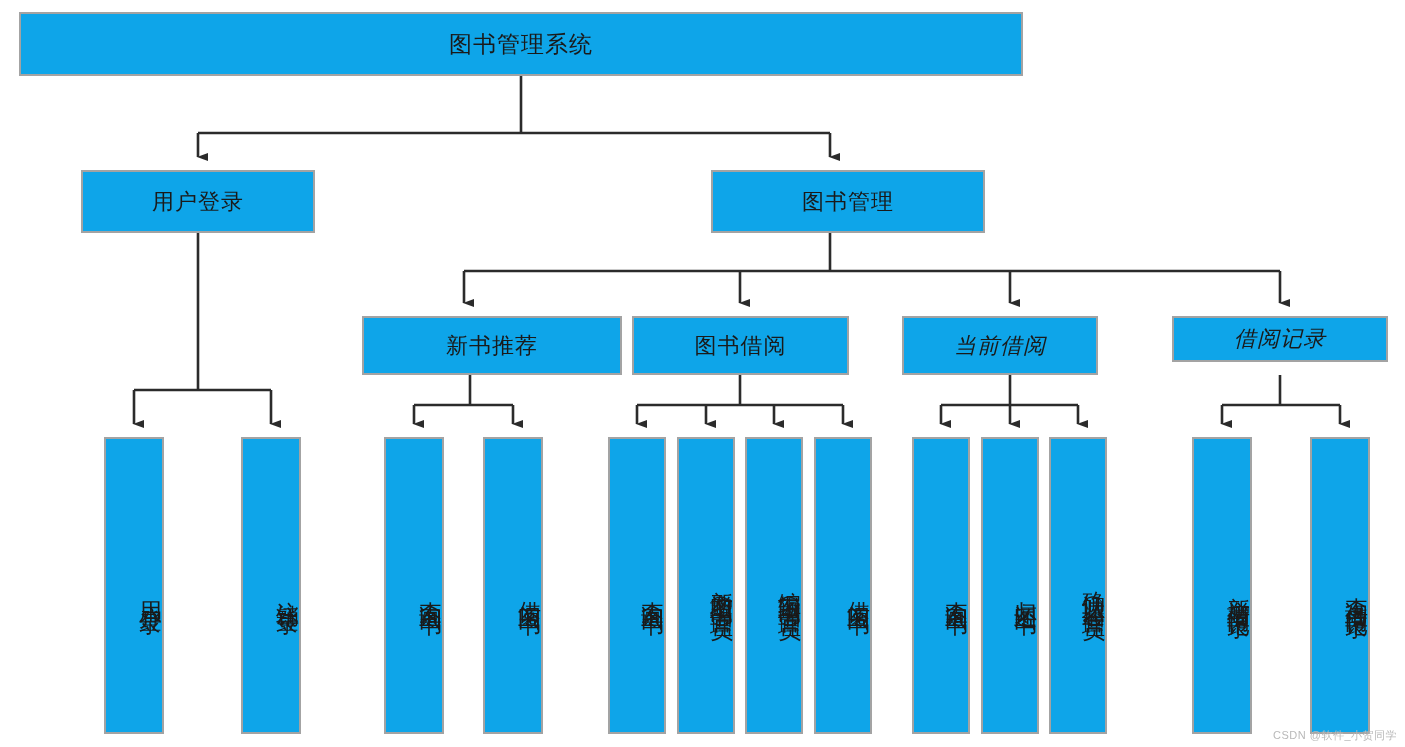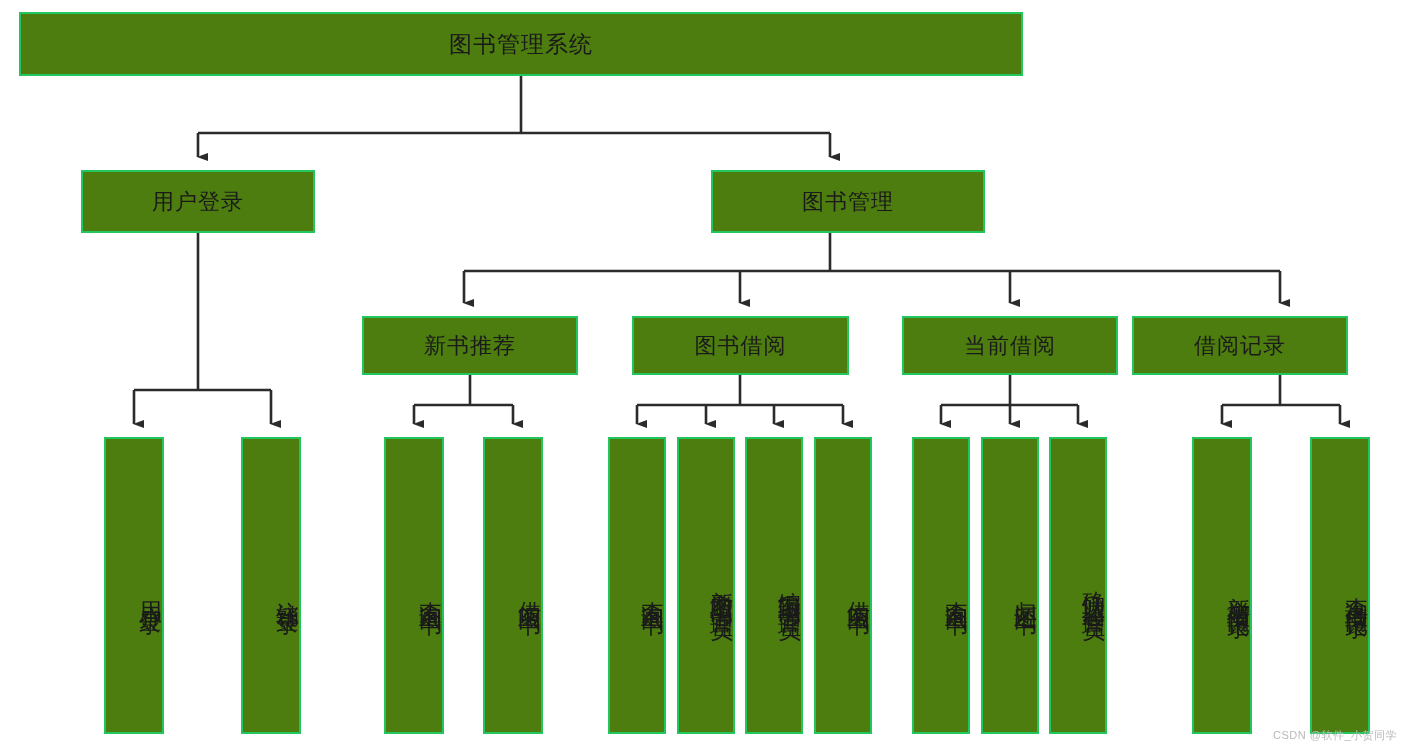--- a/index.html
+++ b/index.html
@@ -8,22 +8,22 @@
     background:#ffffff;
     font-family:"Liberation Sans","DejaVu Sans",sans-serif;
     overflow:hidden;
   }
   #diagram{position:relative;width:1405px;height:747px;}
   #wires{position:absolute;left:0;top:0;width:1405px;height:747px;}
 
   .node{
     position:absolute;
     box-sizing:border-box;
-    background:#4d7c0f;
-    border:2px solid #22c55e;
+    background:#0ea5e9;
+    border:2px solid #a3a3a3;
     display:flex;
     align-items:center;
     justify-content:center;
     color:#1a1a1a;
   }
   .node.h{ font-size:22px; letter-spacing:1px; }
   .node.root{ font-size:23px; }
 
   .node.v{
     writing-mode:vertical-rl;
@@ -99,24 +99,24 @@
       <path d="M1222,405 L1222,424" marker-end="url(#arw)"></path>
       <path d="M1340,405 L1340,424" marker-end="url(#arw)"></path>
     </g>
   </svg>
 
   <div class="node h root" style="left:19px;top:12px;width:1004px;height:64px;">图书管理系统</div>
 
   <div class="node h" style="left:81px;top:170px;width:234px;height:63px;">用户登录</div>
   <div class="node h" style="left:711px;top:170px;width:274px;height:63px;">图书管理</div>
 
-  <div class="node h" style="left:362px;top:316px;width:216px;height:59px;">新书推荐</div>
+  <div class="node h" style="left:362px;top:316px;width:260px;height:59px;">新书推荐</div>
   <div class="node h" style="left:632px;top:316px;width:217px;height:59px;">图书借阅</div>
-  <div class="node h" style="left:902px;top:316px;width:216px;height:59px;">当前借阅</div>
-  <div class="node h" style="left:1132px;top:316px;width:216px;height:59px;">借阅记录</div>
+  <div class="node h" style="left:902px;top:316px;width:196px;height:59px;font-style:italic;">当前借阅</div>
+  <div class="node h" style="left:1172px;top:316px;width:216px;height:46px;font-style:italic;">借阅记录</div>
 
   <div class="node v" style="left:104px;top:437px;width:60px;height:297px;">用户登录</div>
   <div class="node v" style="left:241px;top:437px;width:60px;height:297px;">注销登录</div>
 
   <div class="node v" style="left:384px;top:437px;width:60px;height:297px;">查询图书</div>
   <div class="node v" style="left:483px;top:437px;width:60px;height:297px;">借阅图书</div>
 
   <div class="node v" style="left:608px;top:437px;width:58px;height:297px;">查询图书</div>
   <div class="node v" style="left:677px;top:437px;width:58px;height:297px;">新增图书（管理员）</div>
   <div class="node v" style="left:745px;top:437px;width:58px;height:297px;">编辑图书（管理员）</div>

